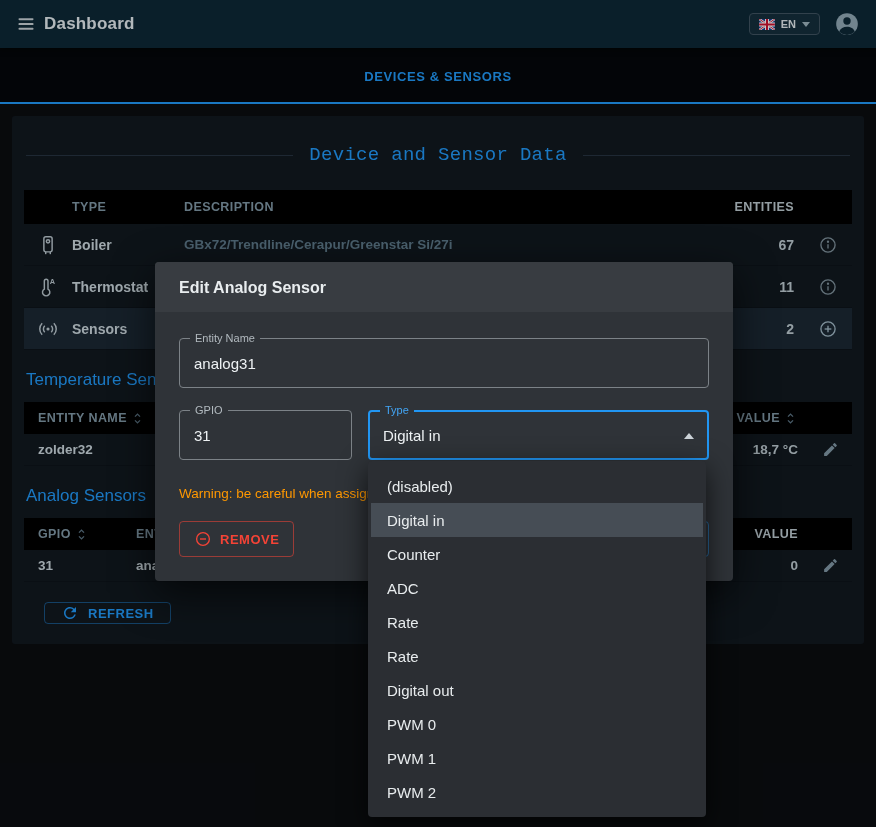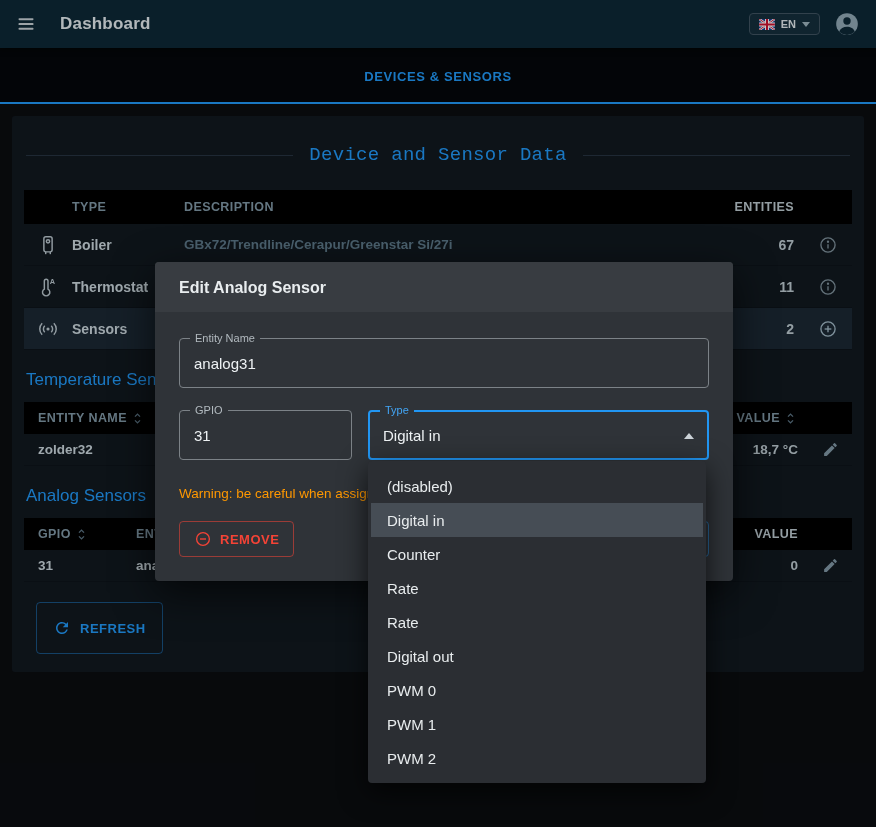--- a/index.html
+++ b/index.html
@@ -12,21 +12,21 @@
   }
 
   
   .appbar {
     height: 48px; background: #0d2735;
     display: flex; align-items: center; padding: 0 16px;
     box-shadow: 0 2px 6px rgba(0,0,0,.45);
     position: relative; z-index: 2;
   }
   .icon-btn { background: none; border: none; cursor: pointer; display: flex; align-items: center; }
-  .appbar-title { color: #dfe6ea; font-size: 17px; font-weight: bold; margin-left: 24px; letter-spacing: .2px; }
+  .appbar-title { color: #dfe6ea; font-size: 17px; font-weight: bold; margin-left: 8px; letter-spacing: .2px; }
   .appbar-right { margin-left: auto; display: flex; align-items: center; gap: 14px; }
   .lang-btn {
     display: flex; align-items: center; gap: 6px;
     border: 1px solid #3f5260; border-radius: 4px; padding: 4px 9px;
     background: rgba(255,255,255,0.03); cursor: pointer;
   }
   .lang-label { color: #dde4e8; font-size: 11px; font-weight: bold; }
   .caret-down { width: 0; height: 0; border-left: 4px solid transparent; border-right: 4px solid transparent; border-top: 5px solid #9ab0ba; }
 
   
@@ -56,25 +56,25 @@
 
   .sub-title { color: #2196f3; font-size: 17px; font-weight: 500; margin: 20px 2px 12px; }
   .small .thead { height: 32px; }
   .small .trow { height: 32px; font-size: 13.5px; }
   .temp .thead, .temp .trow { grid-template-columns: 1fr 150px 44px; padding-left: 14px; }
   .analog .thead, .analog .trow { grid-template-columns: 98px 1fr 150px 44px; padding-left: 14px; }
   .th { display: flex; align-items: center; gap: 3px; }
   .th.right { justify-content: flex-end; padding-right: 10px; }
 
   .refresh-btn {
-    margin-top: 20px; margin-left: 12px; display: inline-flex; align-items: center; gap: 9px;
+    margin-top: 20px; margin-left: 20px; display: inline-flex; align-items: center; gap: 9px;
     border: 1px solid rgba(33,150,243,.45); color: #2196f3;
     font-family: "Liberation Sans", sans-serif;
     font-size: 13px; font-weight: bold; letter-spacing: .5px;
-    padding: 16px 16px; border-radius: 4px; background: transparent; cursor: pointer;
+    padding: 1px 16px; border-radius: 4px; background: transparent; cursor: pointer;
   }
 
   
   .backdrop { position: absolute; inset: 0; background: rgba(0,0,0,.2); z-index: 5; }
   .dialog {
     position: absolute; left: 155px; top: 262px; width: 578px;
     background: #2f3338; border-radius: 4px;
     box-shadow: 0 12px 40px rgba(0,0,0,.65); z-index: 10;
   }
   .dialog-title {
@@ -338,19 +338,20 @@
       </button>
       <div class="update-stub"></div>
     </div>
   </div>
 </div>
 
 <div class="menu">
   <div class="menu-item">(disabled)</div>
   <div class="menu-item selected">Digital in</div>
   <div class="menu-item">Counter</div>
+  <div class="menu-item">ADC</div>
   <div class="menu-item">Rate</div>
   <div class="menu-item">Rate</div>
   <div class="menu-item">Digital out</div>
   <div class="menu-item">PWM 0</div>
   <div class="menu-item">PWM 1</div>
   <div class="menu-item">PWM 2</div>
 </div>
 
 </body></html>

